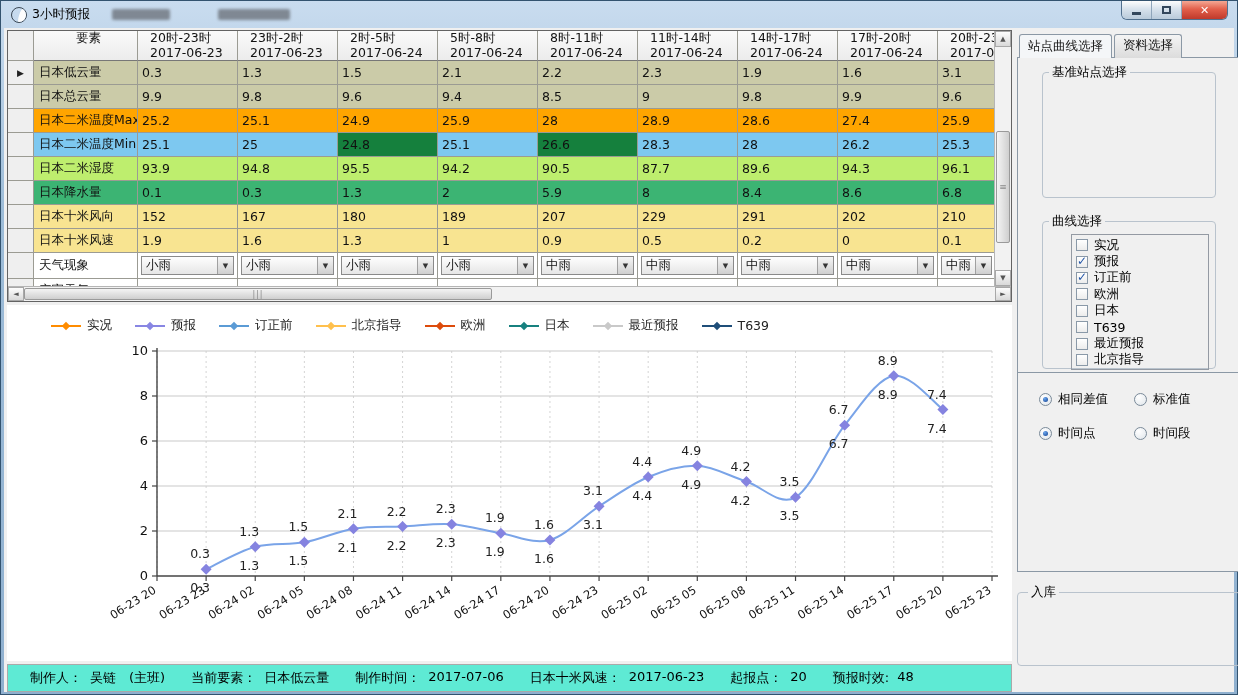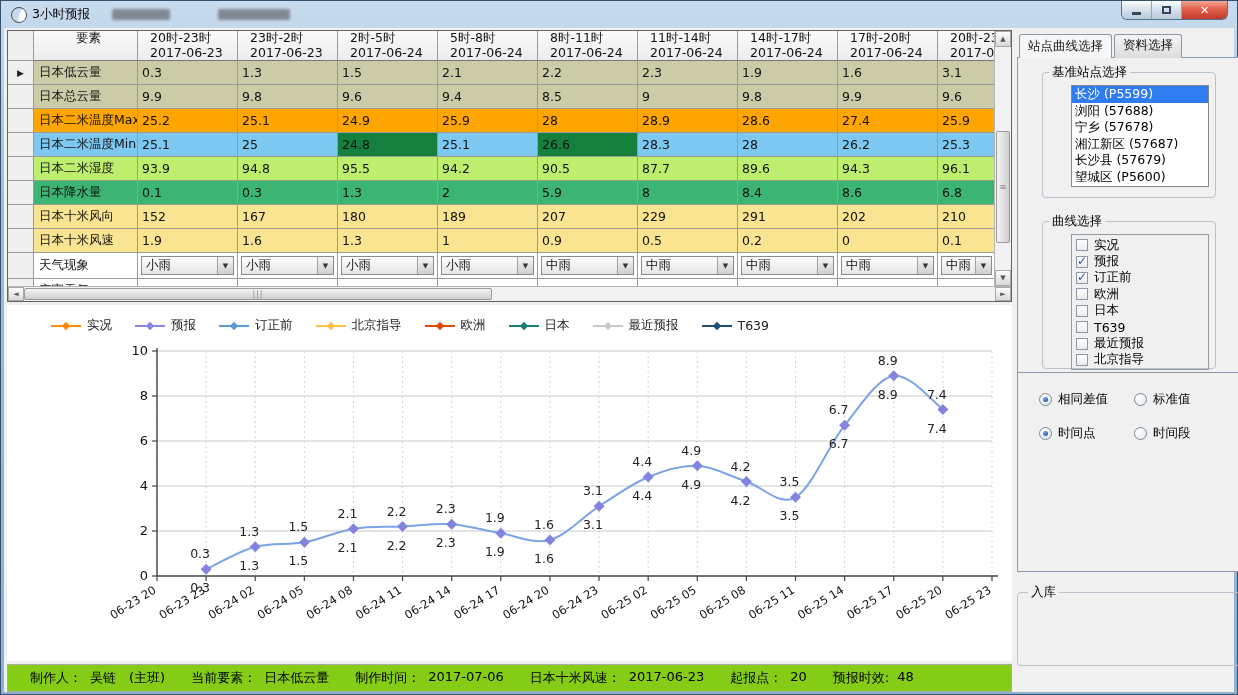--- a/index.html
+++ b/index.html
@@ -48,21 +48,21 @@
 
   
   .chart-area { width:1005px; flex:1; background:#fff; margin-top:3px; }
   .legend { display:flex; gap:23px; padding:12px 0 0 44px; align-items:center; }
   .leg-item { display:flex; align-items:center; gap:6px; font-size:12.5px; color:#222; }
   .leg-line { width:30px; height:2px; position:relative; flex:none; }
   .leg-marker { position:absolute; left:12px; top:-2px; width:6px; height:6px; transform:rotate(45deg); }
   #chart { display:block; margin-top:2px; }
 
   
-  .statusbar { width:1005px; height:28px; margin-top:3px; border:1px solid #a9a9a9; background:#84cc16; display:flex; align-items:center; padding-left:22px; gap:26px; font-size:13px; color:#000; }
+  .statusbar { width:1005px; height:28px; margin-top:3px; border:1px solid #a9a9a9; background:#5eead4; display:flex; align-items:center; padding-left:22px; gap:26px; font-size:13px; color:#000; }
   .sb-item { display:flex; gap:8px; white-space:nowrap; }
 
   
   .sidebar { flex:1; padding:6px 5px 0 5px; }
   .tabs { display:flex; padding-left:2px; position:relative; z-index:2; }
   .tab { font-size:12.5px; padding:2px 8px 3px 8px; border:1px solid #8b98a5; border-bottom:none; background:linear-gradient(#f4f4f4,#dcdcdc); border-radius:3px 3px 0 0; margin-right:2px; color:#111; }
   .tab.active { background:#f4f6f8; position:relative; top:0; padding-top:3px; }
   .tabpanel { border:1px solid #8b98a5; background:#f0f0f0; margin-top:-1px; position:relative; z-index:1; }
   .panel1 { height:316px; padding:4px 24px; }
   .panel2 { height:200px; padding:18px 0 0 0; }
@@ -526,28 +526,20 @@
     </div>
 
     <div class="sidebar">
       <div class="tabs">
         <span class="tab active">站点曲线选择</span>
         <span class="tab">资料选择</span>
       </div>
       <div class="tabpanel panel1">
         <fieldset class="fs-station">
           <legend>基准站点选择</legend>
-          <div class="listbox" id="stations">
-              <div class="lb-item sel">长沙 (P5599)</div>
-              <div class="lb-item">浏阳 (57688)</div>
-              <div class="lb-item">宁乡 (57678)</div>
-              <div class="lb-item">湘江新区 (57687)</div>
-              <div class="lb-item">长沙县 (57679)</div>
-              <div class="lb-item">望城区 (P5600)</div>
-            </div>
         </fieldset>
         <fieldset class="fs-curve">
           <legend>曲线选择</legend>
           <div class="checklist" id="curves">
               <div class="cb-row">
                 <span class="cb"></span>
                 <span>实况</span>
               </div>
               <div class="cb-row">
                 <span class="cb checked"></span>

